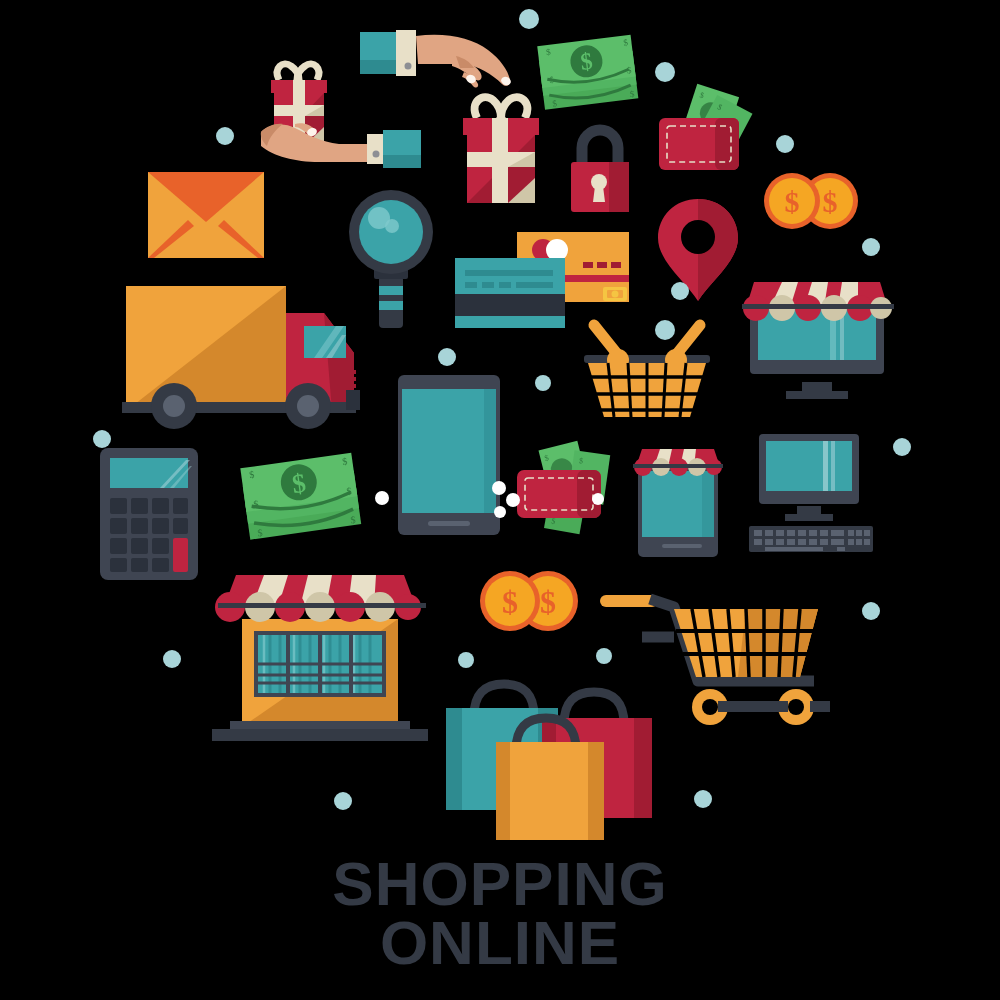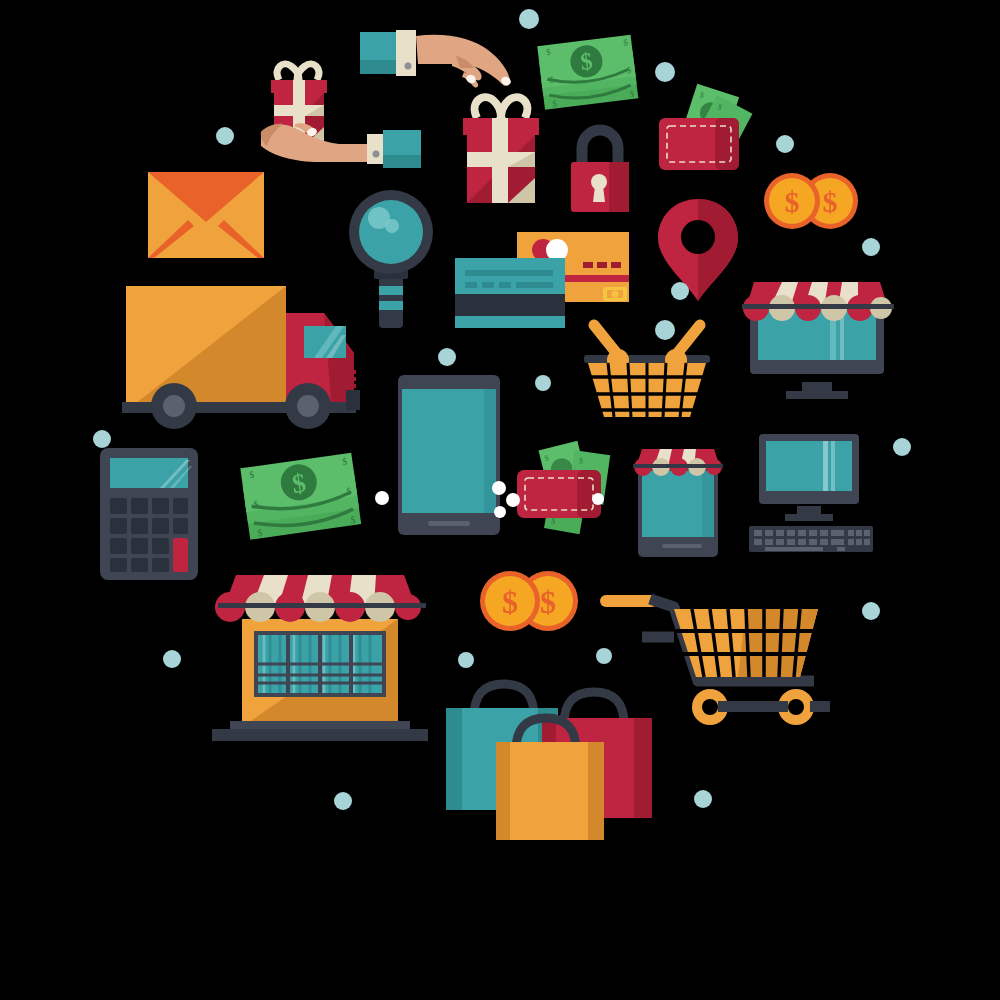--- a/index.html
+++ b/index.html
@@ -546,14 +546,18 @@
   <div class="dot" style="left:506px; top:493px; width:14px; height:14px; background:#ffffff;"></div>
   <div class="dot" style="left:494px; top:506px; width:12px; height:12px; background:#ffffff;"></div>
   <div class="dot" style="left:592px; top:493px; width:12px; height:12px; background:#ffffff;"></div>
   <div class="dot" style="left:862px; top:602px; width:18px; height:18px; background:#a8d4d8;"></div>
   <div class="dot" style="left:163px; top:650px; width:18px; height:18px; background:#a8d4d8;"></div>
   <div class="dot" style="left:458px; top:652px; width:16px; height:16px; background:#a8d4d8;"></div>
   <div class="dot" style="left:596px; top:648px; width:16px; height:16px; background:#a8d4d8;"></div>
   <div class="dot" style="left:334px; top:792px; width:18px; height:18px; background:#a8d4d8;"></div>
   <div class="dot" style="left:694px; top:790px; width:18px; height:18px; background:#a8d4d8;"></div>
 
+  <div id="title" style="top: 855px; color: rgb(52, 58, 69);">
+    <span class="line1">SHOPPING</span>
+    <span class="line2">ONLINE</span>
+  </div>
 
 </div>
 
 </body></html>

